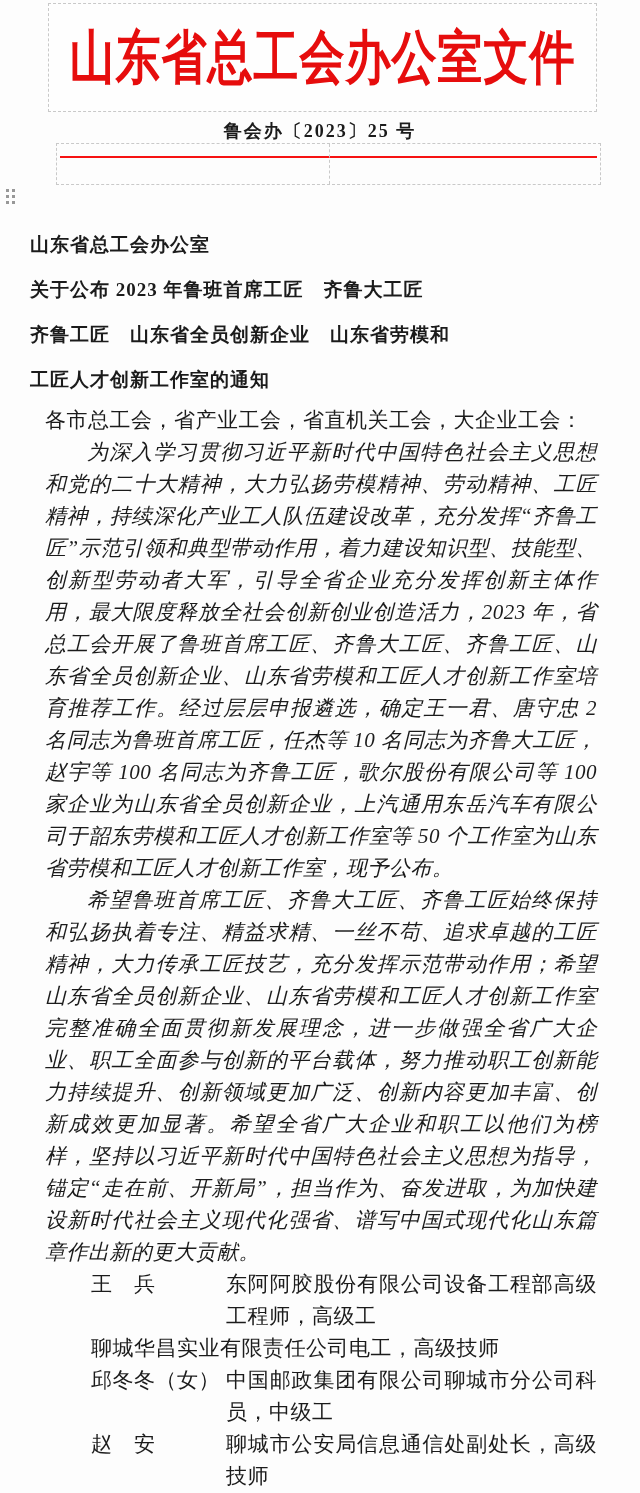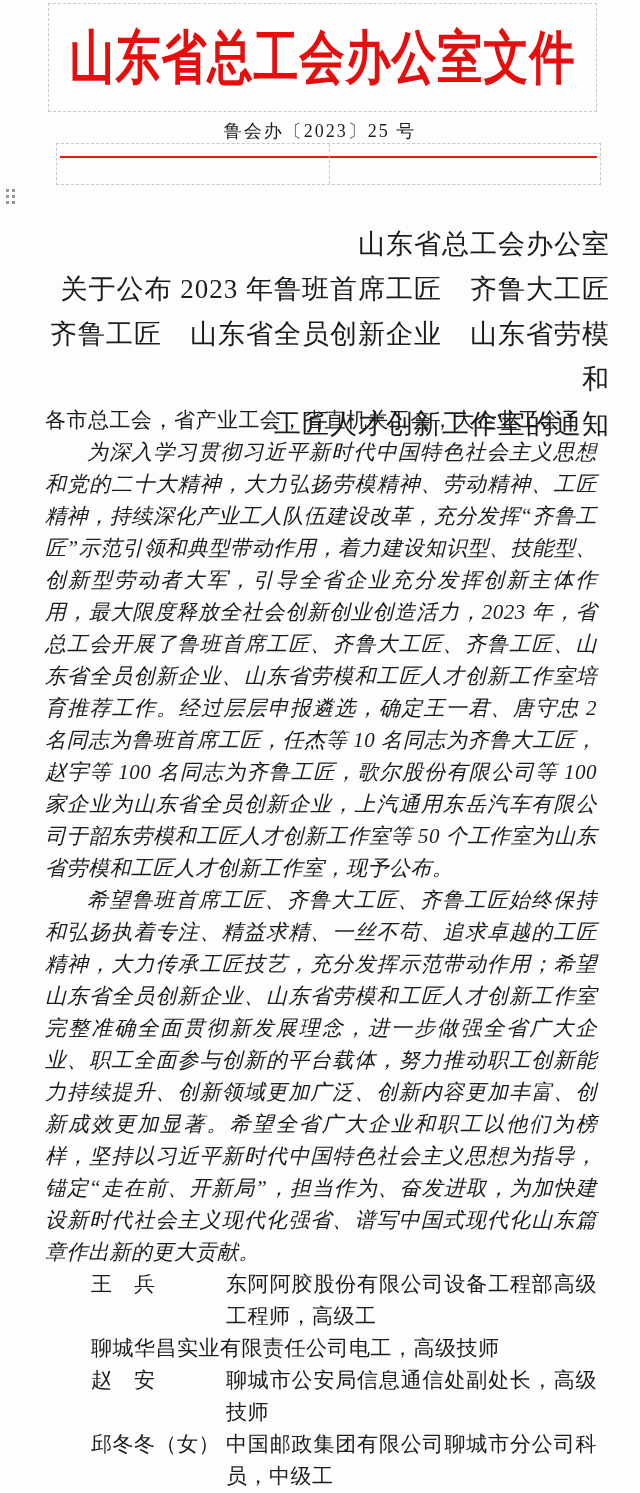--- a/index.html
+++ b/index.html
@@ -34,21 +34,21 @@
     white-space: nowrap;
     transform: scaleY(1.28);
   }
   
   .doc-number {
     position: absolute;
     left: 0; top: 119px;
     width: 640px;
     text-align: center;
     font-size: 18px;
-    font-weight: normal;
+    font-weight: bold;
     letter-spacing: 2px;
   }
   
   .rule-box {
     position: absolute;
     left: 56px; top: 143px;
     width: 545px; height: 42px;
     border: 1px dashed #c9c9c9;
   }
   .rule-box .cell-divider {
@@ -71,23 +71,23 @@
     grid-auto-rows: 3px;
     gap: 3px;
     cursor: grab;
   }
   .drag-handle i { display: block; width: 3px; height: 3px; background: #989898; }
   
   .title-block {
     position: absolute;
     left: 30px; top: 222px;
     width: 580px;
-    text-align: right;
-    font-size: 27px;
-    font-weight: normal;
+    text-align: left;
+    font-size: 19px;
+    font-weight: bold;
     line-height: 45px;
     letter-spacing: 1px;
   }
   
   .body-block {
     position: absolute;
     left: 45px; top: 404px;
     width: 552px;
     font-size: 21px;
     line-height: 32px;
@@ -150,26 +150,26 @@
 
     <div class="recipient-list">
       <div class="recipient-row">
         <span class="recipient-name">王　兵</span>
         <span class="recipient-desc">东阿阿胶股份有限公司设备工程部高级工程师，高级工</span>
       </div>
       <div class="recipient-row">
         <span class="recipient-desc">聊城华昌实业有限责任公司电工，高级技师</span>
       </div>
       <div class="recipient-row">
+        <span class="recipient-name">邱冬冬（女）</span>
+        <span class="recipient-desc">中国邮政集团有限公司聊城市分公司科员，中级工</span>
+      </div>
+      <div class="recipient-row">
         <span class="recipient-name">赵　安</span>
         <span class="recipient-desc">聊城市公安局信息通信处副处长，高级技师</span>
-      </div>
-      <div class="recipient-row">
-        <span class="recipient-name">邱冬冬（女）</span>
-        <span class="recipient-desc">中国邮政集团有限公司聊城市分公司科员，中级工</span>
       </div>
       <div class="recipient-row highlighted">
         <span class="recipient-name">王鲁刚</span>
         <span class="recipient-desc">华纺股份有限公司技术主管，高级工</span>
       </div>
 
     </div>
   </div>
 
 </div>

